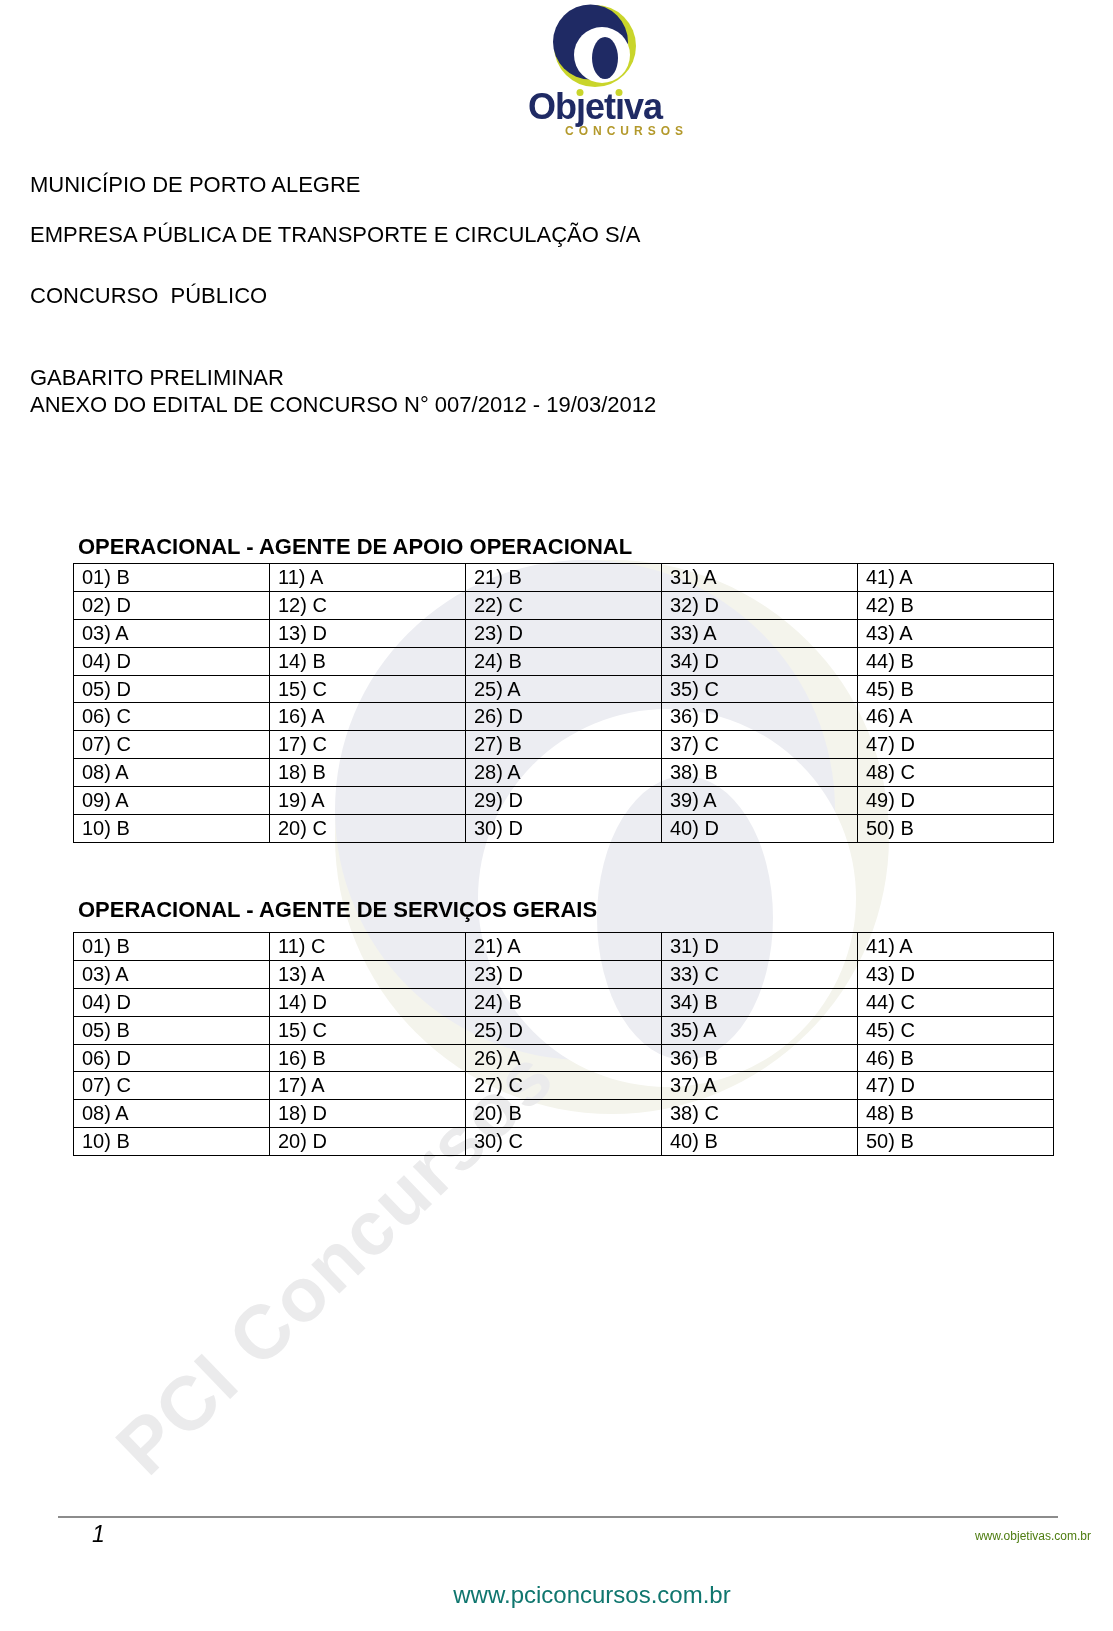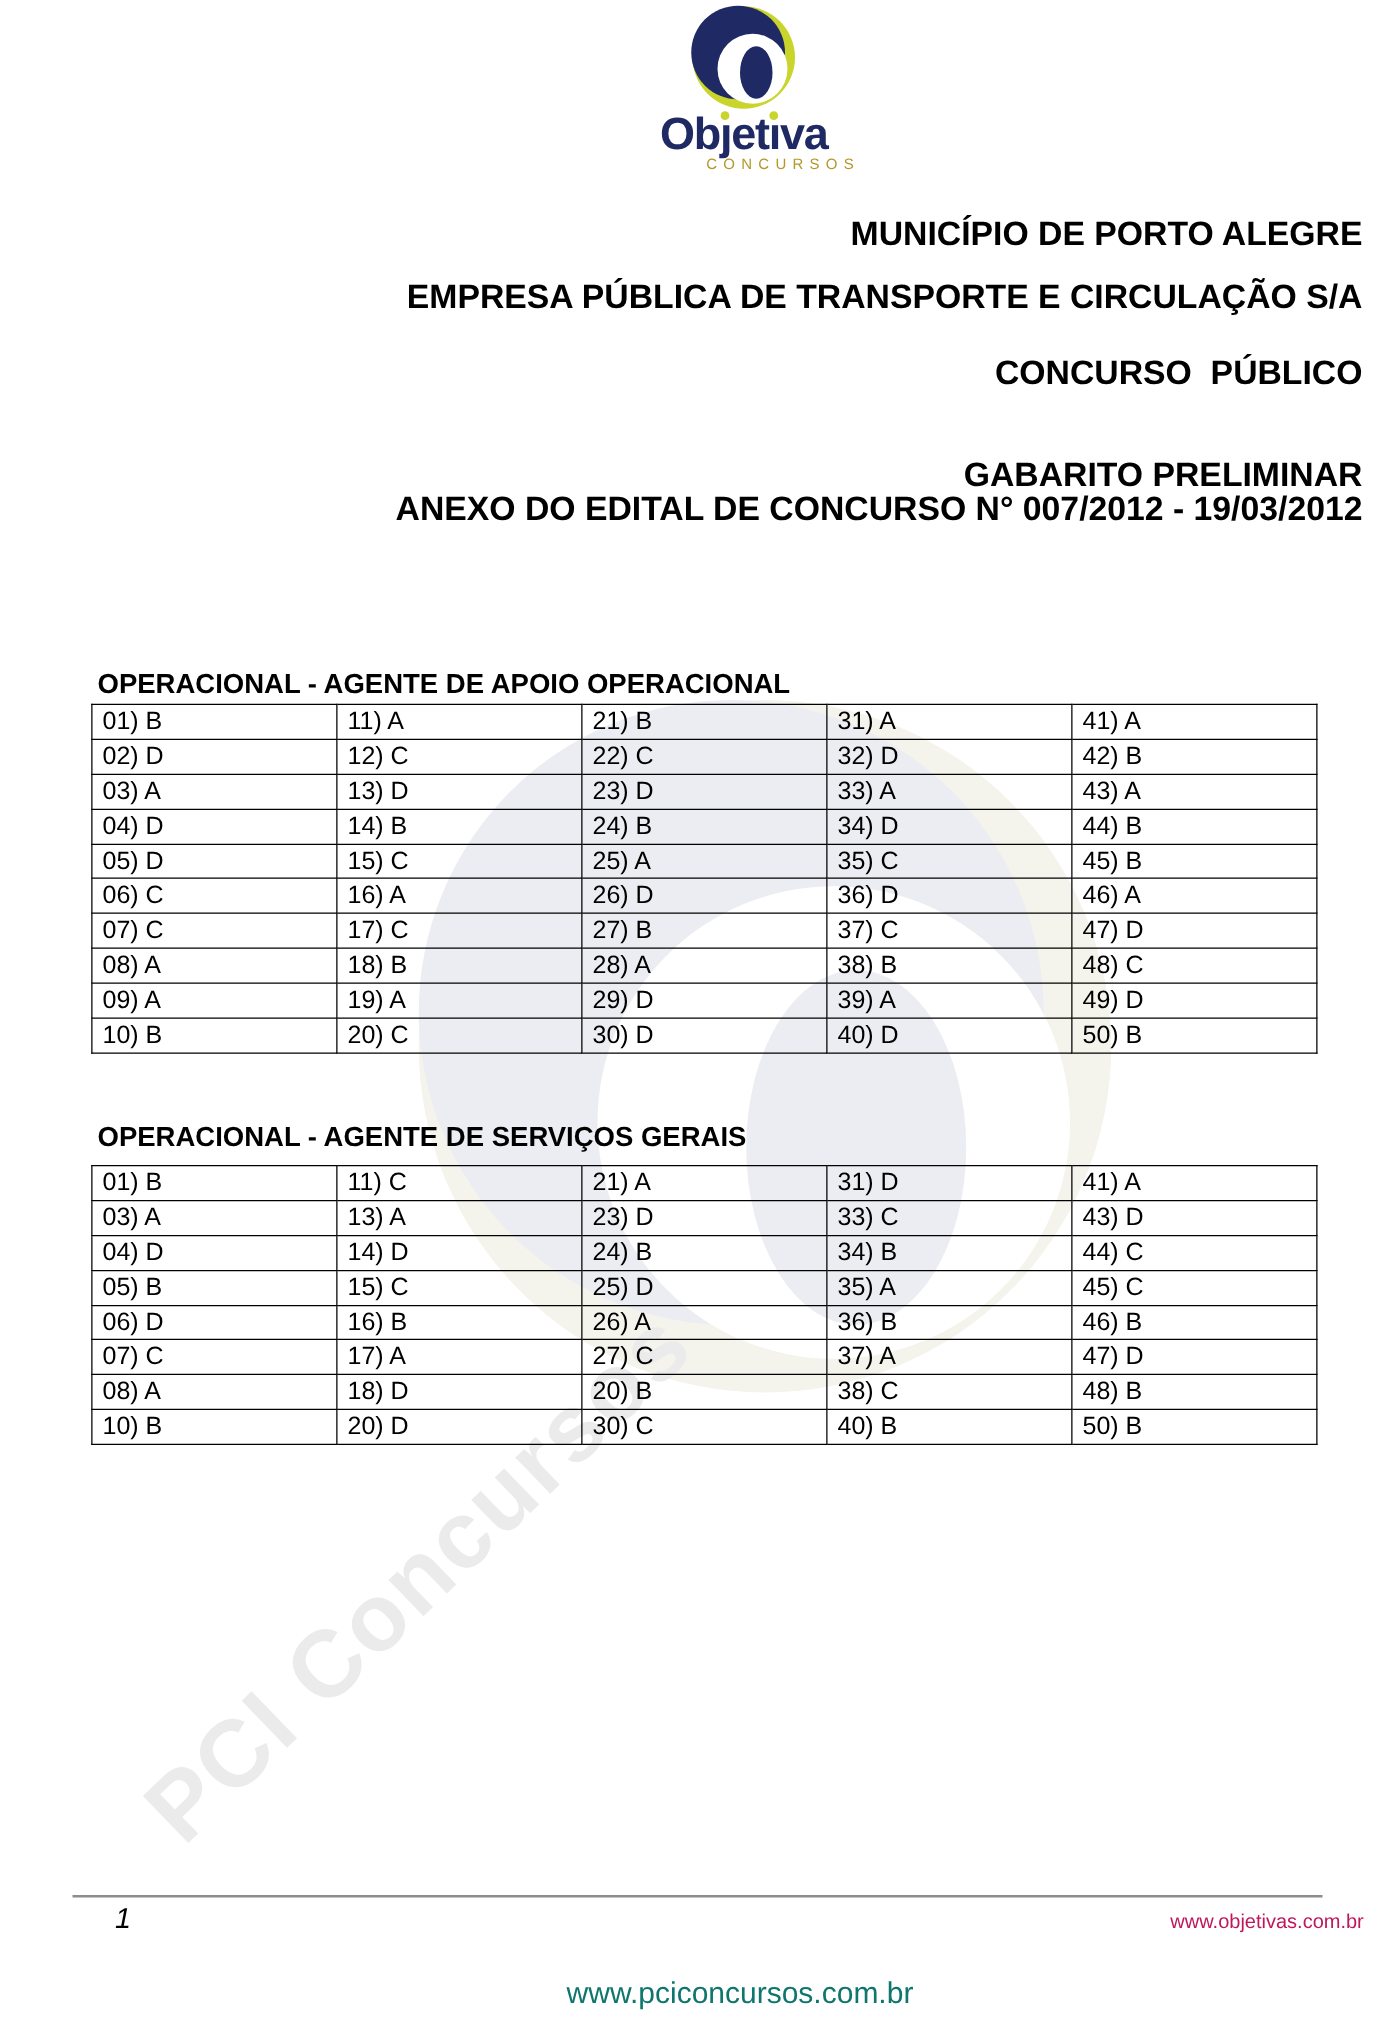--- a/index.html
+++ b/index.html
@@ -31,28 +31,28 @@
   .ydot { position:relative; }
   .ydot::before {
     content:""; position:absolute; top:3px; left:50%;
     transform:translateX(-50%);
     width:7px; height:7px; border-radius:50%;
     background:#c9d52b;
   }
   .brand-sub {
     margin-top:-5px; padding-right:92px;
     text-align:right;
-    font-size:12px; font-weight:normal; letter-spacing:5px;
+    font-size:12px; font-weight:bold; letter-spacing:5px;
     color:#b3992b;
   }
 
   
   .title {
     position:absolute; left:30px; width:1060px; z-index:1;
-    text-align:right; font-weight:bold; font-size:27px; white-space:pre;
+    text-align:left; font-weight:normal; font-size:22px; white-space:pre;
   }
   .title-municipality { top:172px; }
   .title-company      { top:222px; }
   .title-exam         { top:283px; }
   .title-doc          { top:365px; }
   .title-doc-sub      { top:392px; }
 
   
   .table-heading {
     position:absolute; left:78px; z-index:1;
@@ -82,21 +82,21 @@
   .footer-rule {
     position:absolute; left:58px; top:1516px; width:1000px; height:2px;
     background:#8c8c8c; z-index:1;
   }
   .page-number {
     position:absolute; left:92px; top:1521px; z-index:1;
     font-size:23px; font-style:italic;
   }
   .publisher-link {
     position:absolute; right:22px; top:1529px; z-index:1;
-    font-size:16px; color:#be185d; text-decoration:none;
+    font-size:12px; color:#4d7c0f; text-decoration:none;
   }
   .portal-link {
     position:absolute; left:592px; top:1581px; z-index:1;
     transform:translateX(-50%);
     font-size:24px; color:#0f766e; text-decoration:none;
     white-space:pre;
   }
 </style>
 </head>
 <body>

